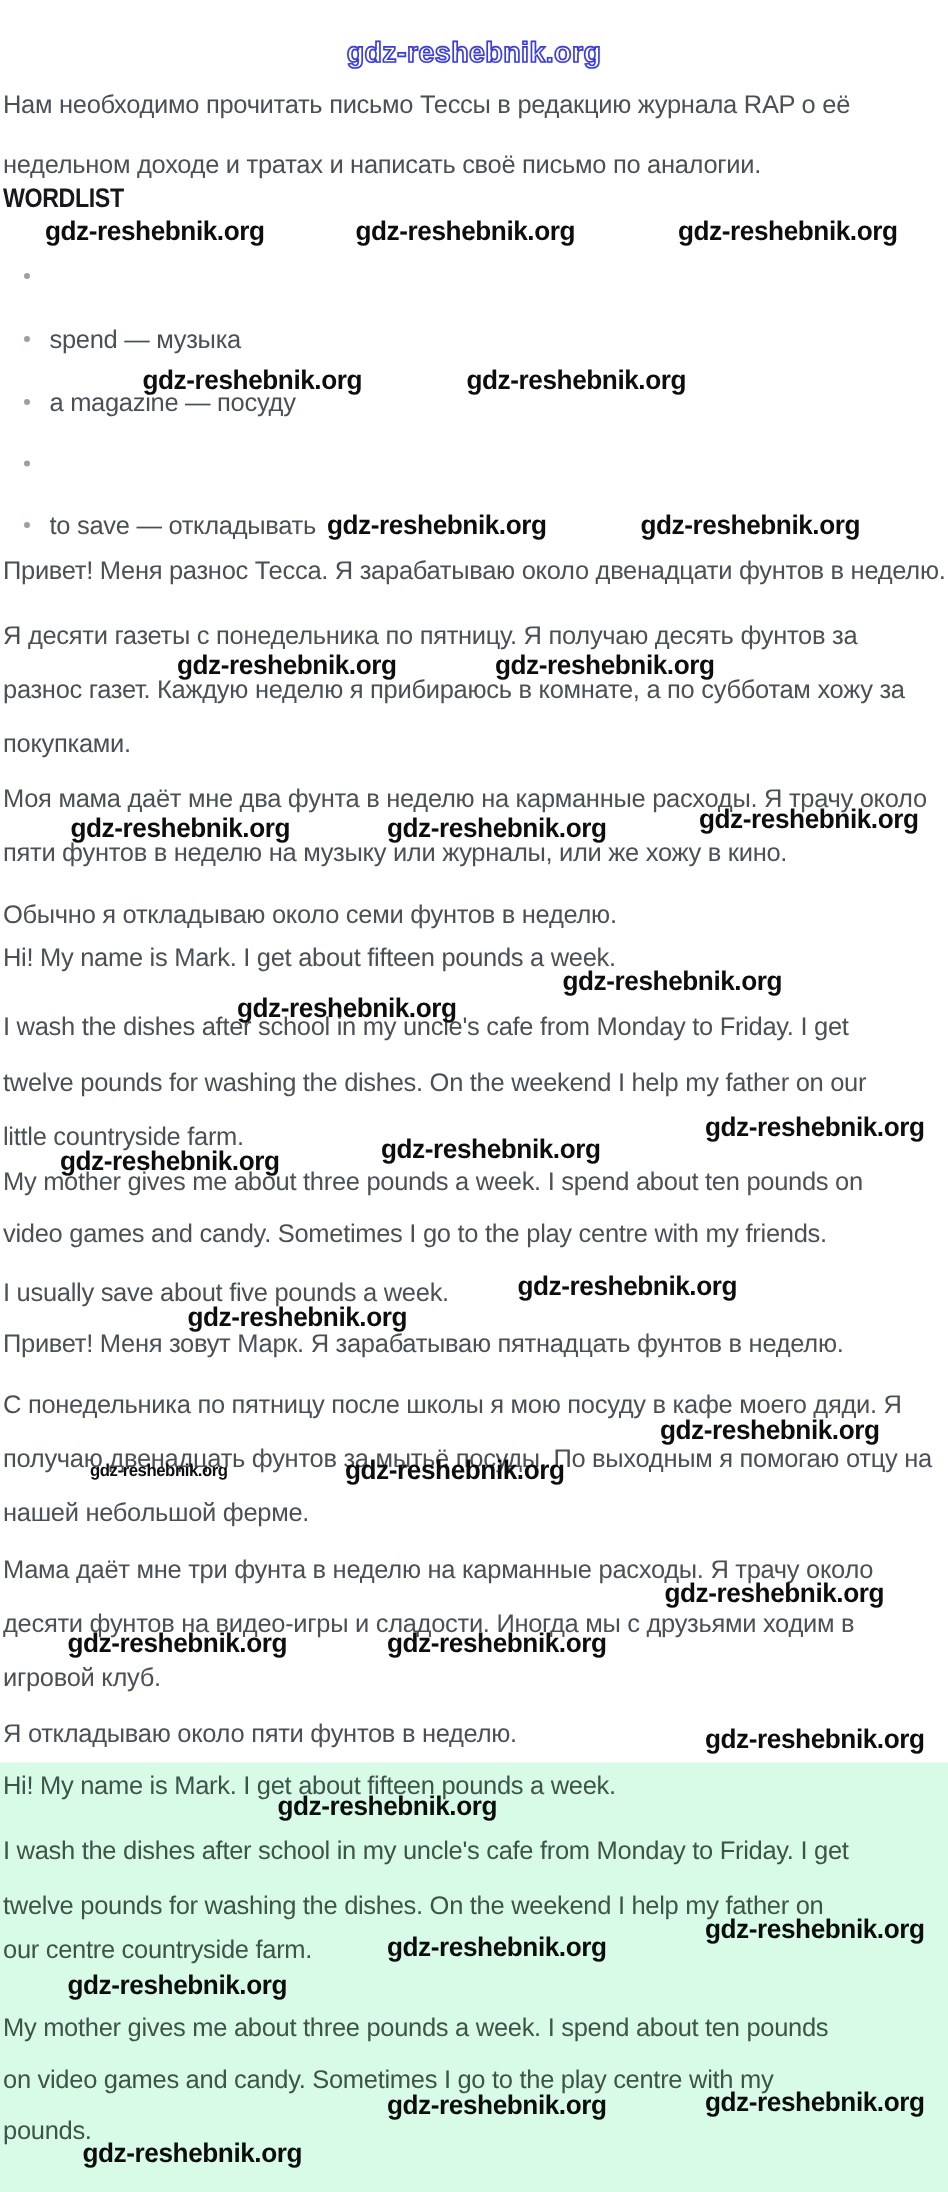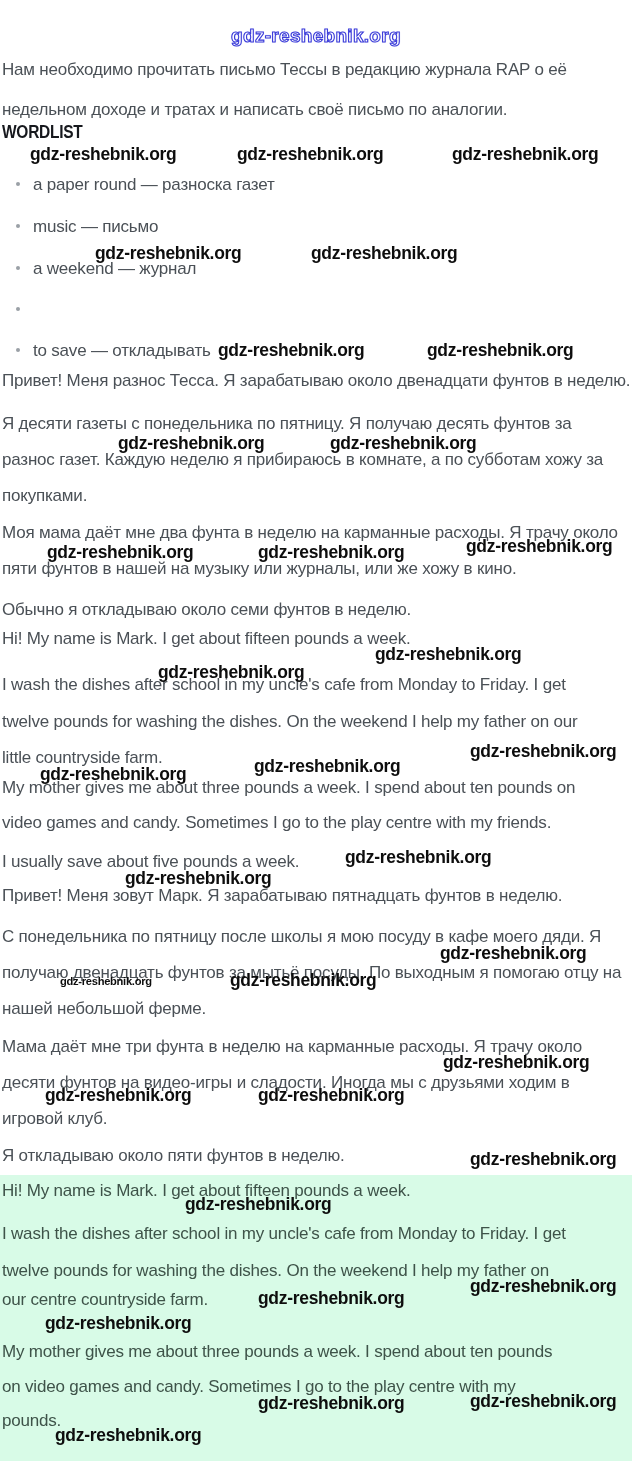--- a/index.html
+++ b/index.html
@@ -36,34 +36,34 @@
 
   <div class="wm-top">gdz-reshebnik.org</div>
 
   <div>
     <div class="ln" style="top:37px">Нам необходимо прочитать письмо Тессы в редакцию журнала RAP о её</div>
     <div class="ln" style="top:77px">недельном доходе и тратах и написать своё письмо по аналогии.</div>
   </div>
 
   <div>
     <div class="ln heading" style="top:99px">WORDLIST</div>
-    <div class="ln li" style="top:152px"><span class="dot"></span><span>a paper round — разноска газет</span></div>
-    <div class="ln li" style="top:194px"><span class="dot"></span><span>music — письмо</span></div>
-    <div class="ln li" style="top:236px"><span class="dot"></span><span>a weekend — журнал</span></div>
+    <div class="ln li" style="top:152px"><span class="dot"></span></div>
+    <div class="ln li" style="top:194px"><span class="dot"></span><span>spend — музыка</span></div>
+    <div class="ln li" style="top:236px"><span class="dot"></span><span>a magazine — посуду</span></div>
     <div class="ln li" style="top:277px"><span class="dot"></span></div>
     <div class="ln li" style="top:318px"><span class="dot"></span><span>to save — откладывать</span></div>
   </div>
 
   <div>
     <div class="ln" style="top:348px">Привет! Меня разнос Тесса. Я зарабатываю около двенадцати фунтов в неделю.</div>
     <div class="ln" style="top:391px">Я десяти газеты с понедельника по пятницу. Я получаю десять фунтов за</div>
     <div class="ln" style="top:427px">разнос газет. Каждую неделю я прибираюсь в комнате, а по субботам хожу за</div>
     <div class="ln" style="top:463px">покупками.</div>
     <div class="ln" style="top:500px">Моя мама даёт мне два фунта в неделю на карманные расходы. Я трачу около</div>
-    <div class="ln" style="top:536px">пяти фунтов в нашей на музыку или журналы, или же хожу в кино.</div>
+    <div class="ln" style="top:536px">пяти фунтов в неделю на музыку или журналы, или же хожу в кино.</div>
     <div class="ln" style="top:577px">Обычно я откладываю около семи фунтов в неделю.</div>
   </div>
 
   <div>
     <div class="ln" style="top:606px">Hi! My name is Mark. I get about fifteen pounds a week.</div>
     <div class="ln" style="top:652px">I wash the dishes after school in my uncle's cafe from Monday to Friday. I get</div>
     <div class="ln" style="top:689px">twelve pounds for washing the dishes. On the weekend I help my father on our</div>
     <div class="ln" style="top:725px">little countryside farm.</div>
     <div class="ln" style="top:755px">My mother gives me about three pounds a week. I spend about ten pounds on</div>
     <div class="ln" style="top:790px">video games and candy. Sometimes I go to the play centre with my friends.</div>

